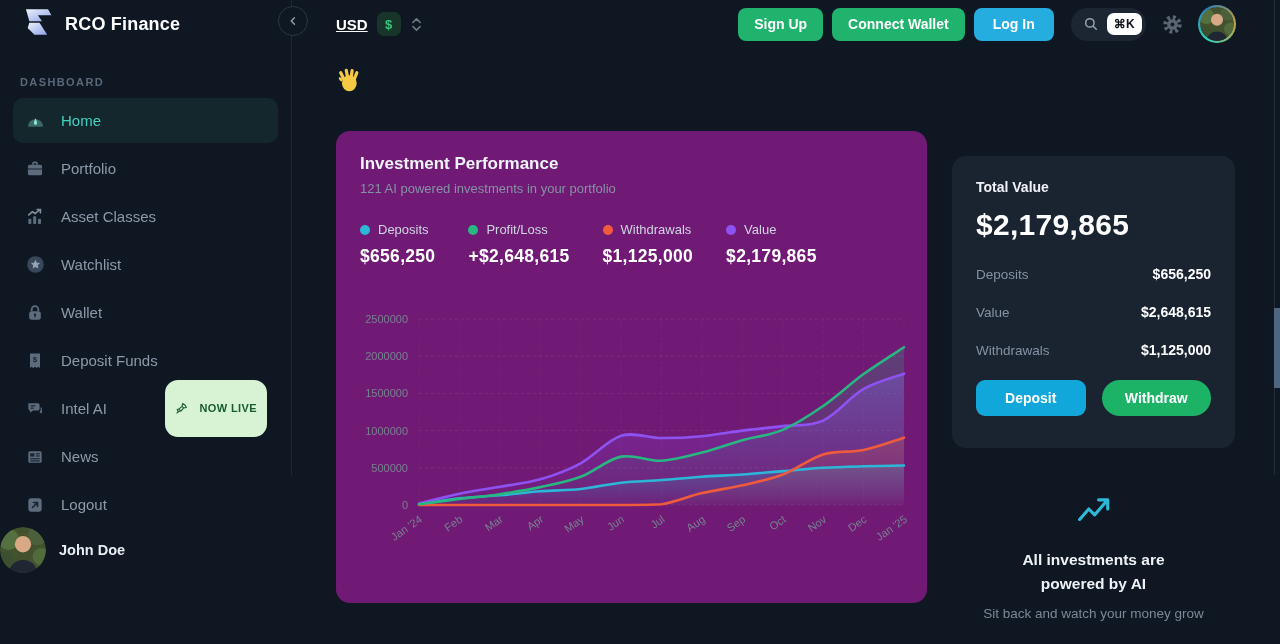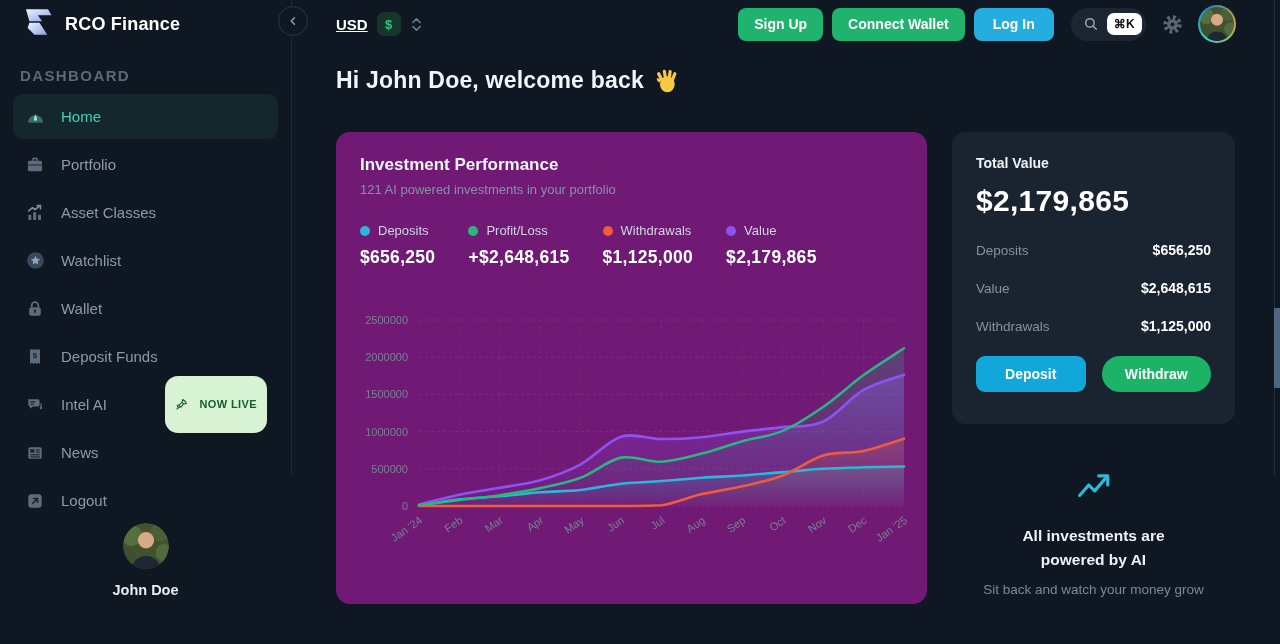--- a/index.html
+++ b/index.html
@@ -4,27 +4,27 @@
 <style>
   * { margin:0; padding:0; box-sizing:border-box; }
   html,body { width:1280px; height:644px; overflow:hidden; }
   body { font-family:"Liberation Sans", sans-serif; background:#0f1722; color:#e6ebf1; }
   .app { position:relative; display:flex; width:1280px; height:475px; background:#0f1722; }
 
   
   .sidebar { width:292px; min-width:292px; border-right:1px solid #1e2936; display:flex; flex-direction:column; }
   .logo-row { display:flex; align-items:center; gap:11px; padding:9px 20px; height:48px; }
   .app-name { font-size:18px; font-weight:700; color:#ffffff; letter-spacing:.2px; }
-  .section-label { margin:19px 20px 10px; font-size:15px; font-weight:700; letter-spacing:1.4px; color:#5a687a; }
+  .section-label { margin:28px 20px 10px; font-size:11px; font-weight:700; letter-spacing:1.4px; color:#5a687a; }
   .nav { display:flex; flex-direction:column; gap:3px; padding:0 13px; }
   .nav-item { display:flex; align-items:center; gap:15px; height:45px; padding:0 11px; border-radius:10px; color:#8b99a9; font-size:15px; cursor:pointer; }
   .nav-item .icon { width:22px; height:22px; display:flex; align-items:center; justify-content:center; }
   .nav-item.active { background:#13272c; color:#41d1c0; }
   .badge { margin-left:auto; display:flex; gap:11px; background:#d8f3d3; color:#175c31; font-size:11px; font-weight:800; letter-spacing:.4px; padding:22px 10px; border-radius:13px; }
-  .sidebar-user { margin-top:auto; display:flex; flex-direction:column; align-items:center; gap:13px; padding-bottom:14px; cursor:pointer; }
+  .sidebar-user { margin-top:auto; display:flex; flex-direction:row; align-items:center; gap:13px; padding-bottom:14px; cursor:pointer; }
   .avatar { border-radius:50%; overflow:hidden; display:block; }
   .user-name { font-size:14.5px; font-weight:700; color:#e8edf3; }
 
   
   .collapse-btn { position:absolute; left:278px; top:6px; width:30px; height:30px; border-radius:50%; background:#0f1722; border:1px solid #2a3645; color:#8b99a9; display:flex; align-items:center; justify-content:center; z-index:5; cursor:pointer; }
 
   
   .main { flex:1; display:flex; flex-direction:column; padding:0 44px; }
   .topbar { height:47px; display:flex; align-items:center; padding-top:5px; }
   .currency { display:flex; align-items:center; gap:9px; cursor:pointer; }
@@ -48,21 +48,21 @@
   .perf-card { width:591px; min-width:591px; height:472px; background:#701a75; border-radius:14px; padding:23px 24px; }
   .card-title { font-size:17px; font-weight:700; color:#f1f5f9; }
   .card-sub { margin-top:7px; font-size:13px; color:#8592a3; }
   .legend-row { display:flex; gap:33px; margin-top:26px; }
   .lhead { display:flex; align-items:center; gap:8px; font-size:13px; color:#cdd6e0; }
   .dot { width:10px; height:10px; border-radius:50%; }
   .lval { margin-top:9px; font-size:17.5px; font-weight:700; color:#fff; letter-spacing:.3px; }
   .chart-wrap { margin-top:40px; }
 
   
-  .right-col { width:283px; min-width:283px; display:flex; flex-direction:column; }
+  .right-col { width:283px; min-width:283px; display:flex; flex-direction:column;margin-top:25px; }
   .summary-card { background:#1a2330; border-radius:14px; padding:23px 24px; height:292px; }
   .sum-title { font-size:14px; font-weight:700; color:#eef2f7; }
   .sum-total { margin-top:13px; font-size:30px; font-weight:800; color:#fff; letter-spacing:.3px; }
   .sum-rows { margin-top:24px; }
   .srow { display:flex; justify-content:space-between; align-items:center; margin-bottom:22px; font-size:13.5px; }
   .srow .l { color:#8592a3; }
   .srow .v { color:#fff; font-weight:600; font-size:14px; }
   .sum-btns { display:flex; gap:16px; margin-top:2px; }
   .sum-btn { flex:1; height:36px; border-radius:9px; font-size:14px; font-weight:700; color:#fff; border:none; }
   .deposit { background:#12a7da; }
@@ -275,21 +275,20 @@
                   <circle cx="24" cy="18" r="8.5" fill="#d9a886"></circle>
                   <path d="M15.5 16a8.5 8.5 0 0 1 17 0l-1.5-5a8 8 0 0 0-14 0z" fill="#6e4e33"></path>
                   <path d="M9 48c1.5-9.5 8-13.5 15-13.5S37.5 38.5 39 48z" fill="#1f2735"></path>
                 </g>
               </svg></span>
         </div>
       </div>
     </header>
 
     <h1 class="greeting">
-      <span>Hi John Doe, welcome back</span>
       <svg width="26" height="26" viewBox="0 0 24 24">
         <g fill="#f6c945">
           <rect x="4.6" y="3.4" width="3" height="11" rx="1.5" transform="rotate(-26 6.1 8.9)"></rect>
           <rect x="8.8" y="1.6" width="3" height="12" rx="1.5" transform="rotate(-10 10.3 7.6)"></rect>
           <rect x="12.8" y="1.9" width="3" height="12" rx="1.5" transform="rotate(7 14.3 7.9)"></rect>
           <rect x="16.4" y="3.6" width="3" height="10" rx="1.5" transform="rotate(22 17.9 8.6)"></rect>
           <ellipse cx="12.3" cy="15" rx="6.8" ry="7.4"></ellipse>
           <path d="M5.2 13.6c-2-.9-3-2.7-2.5-4.4l3.8 1.4z"></path>
         </g>
       </svg>

